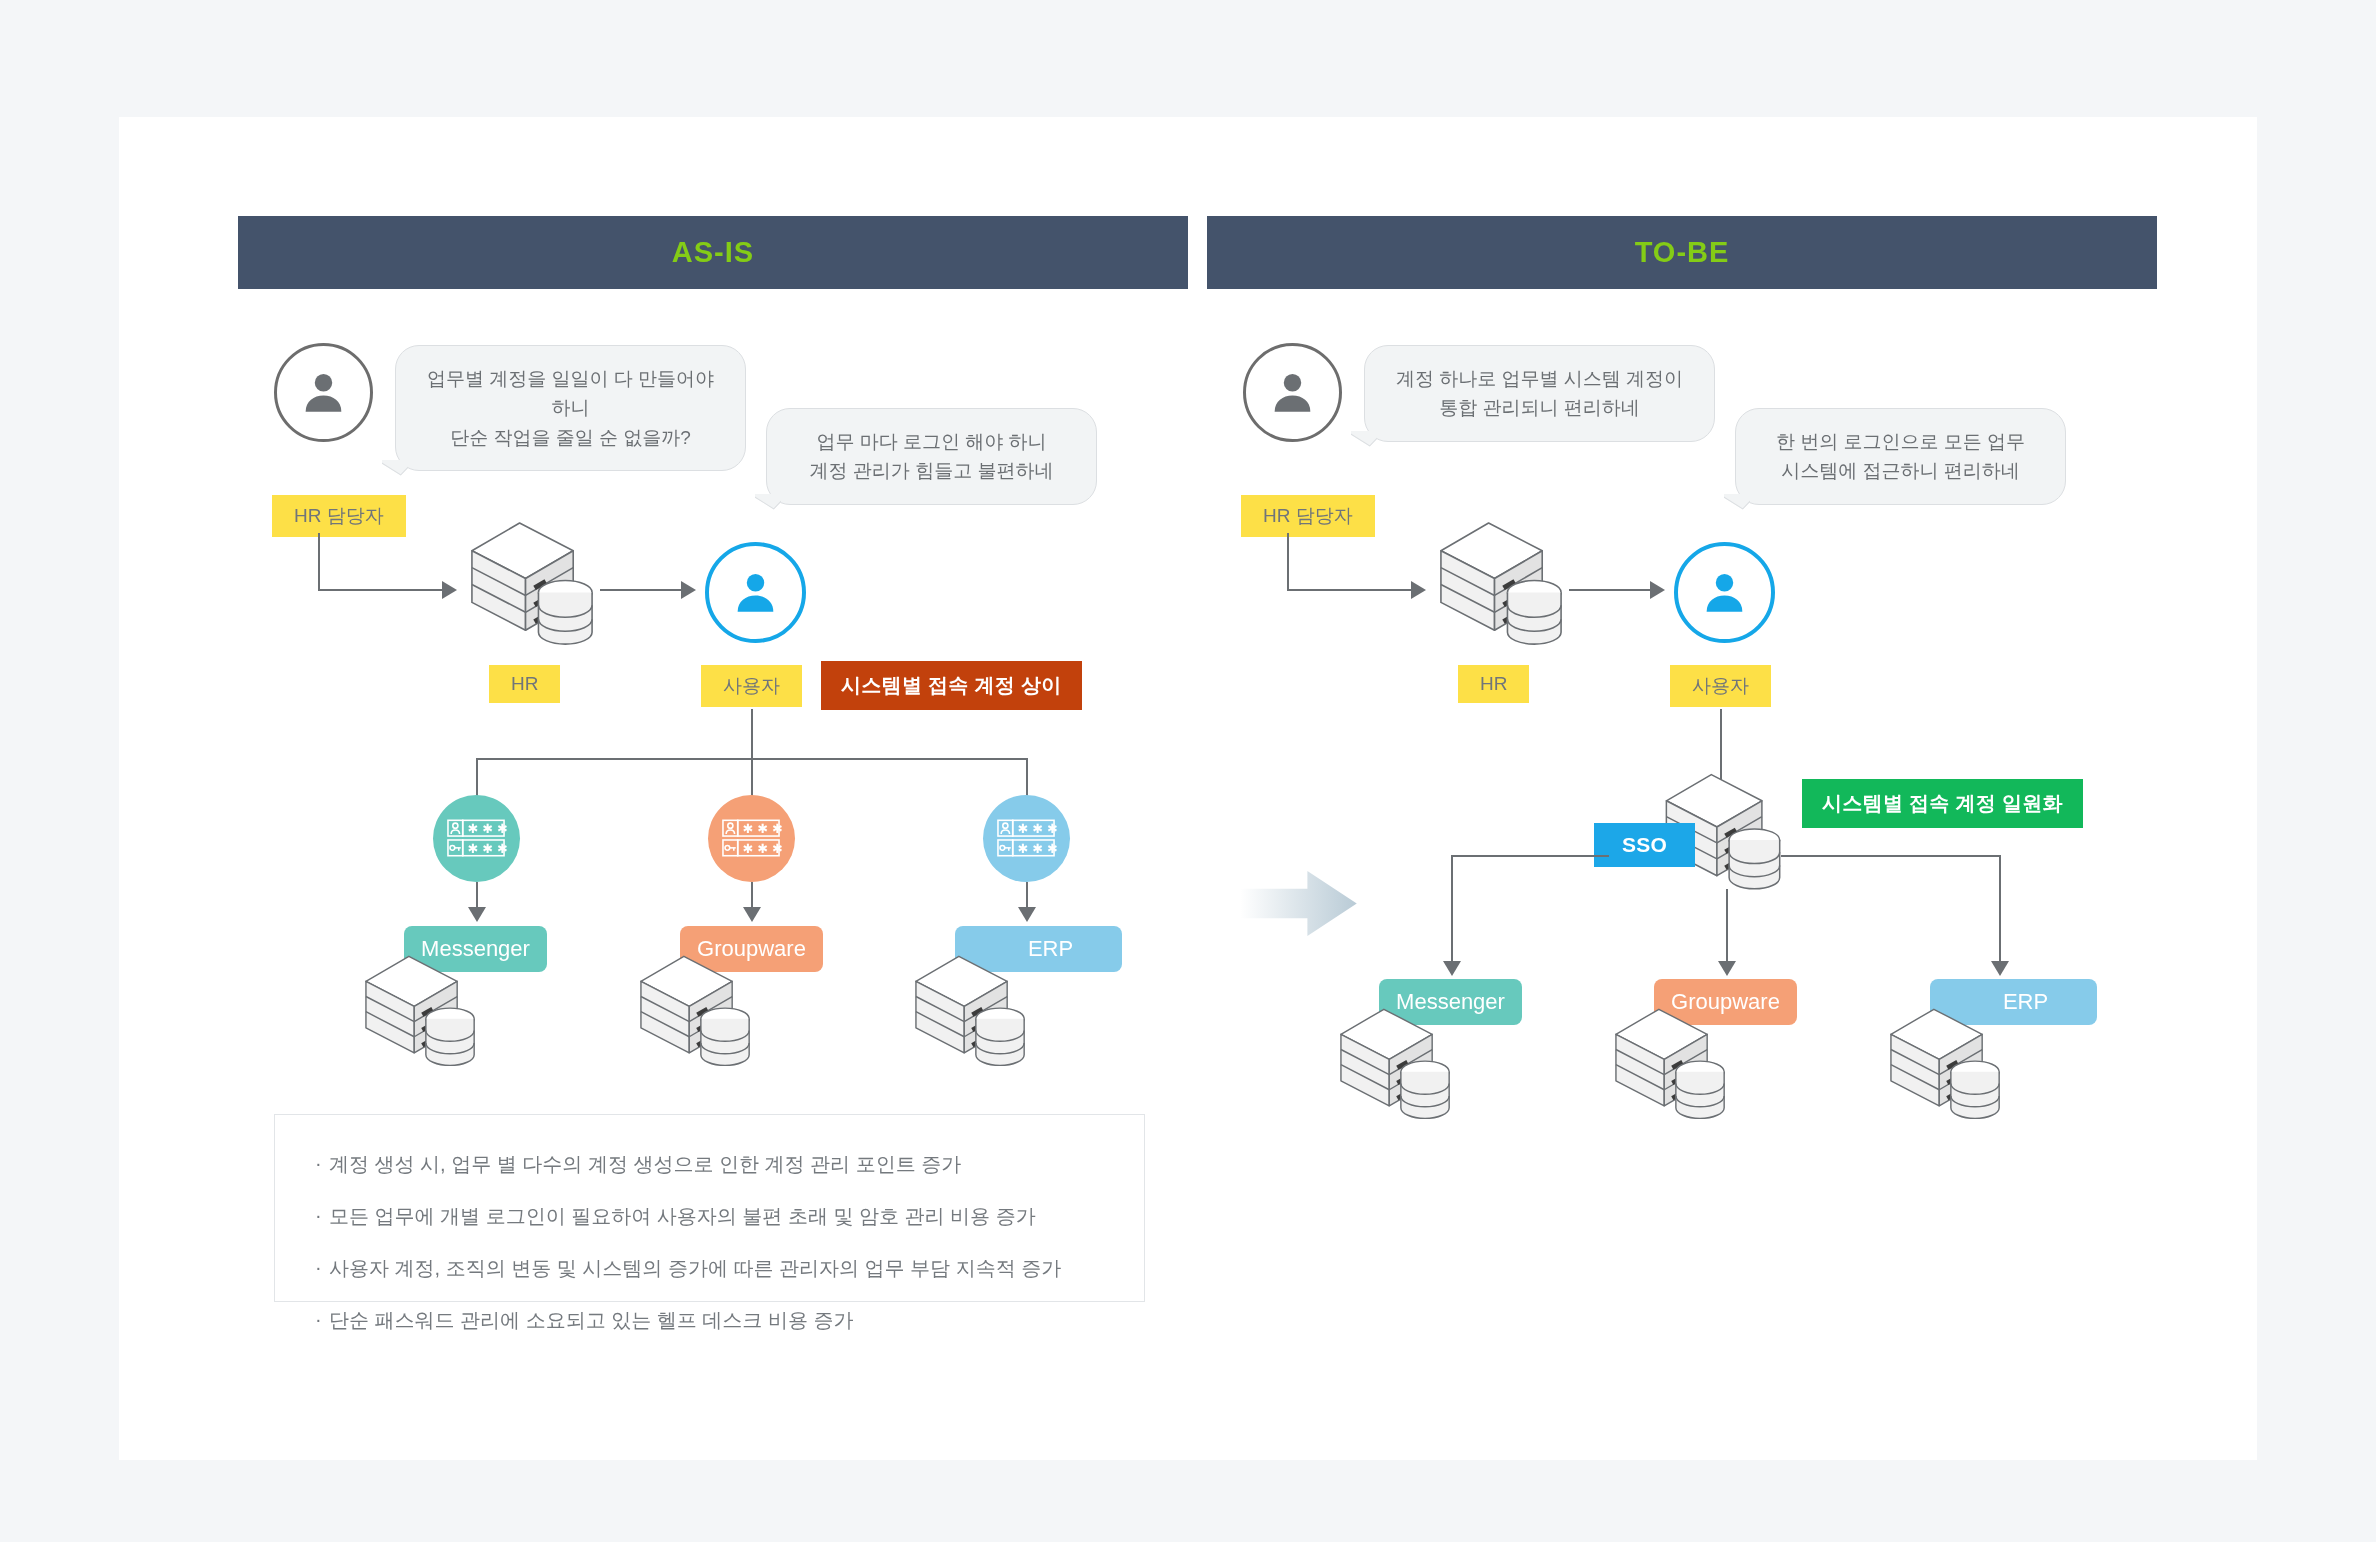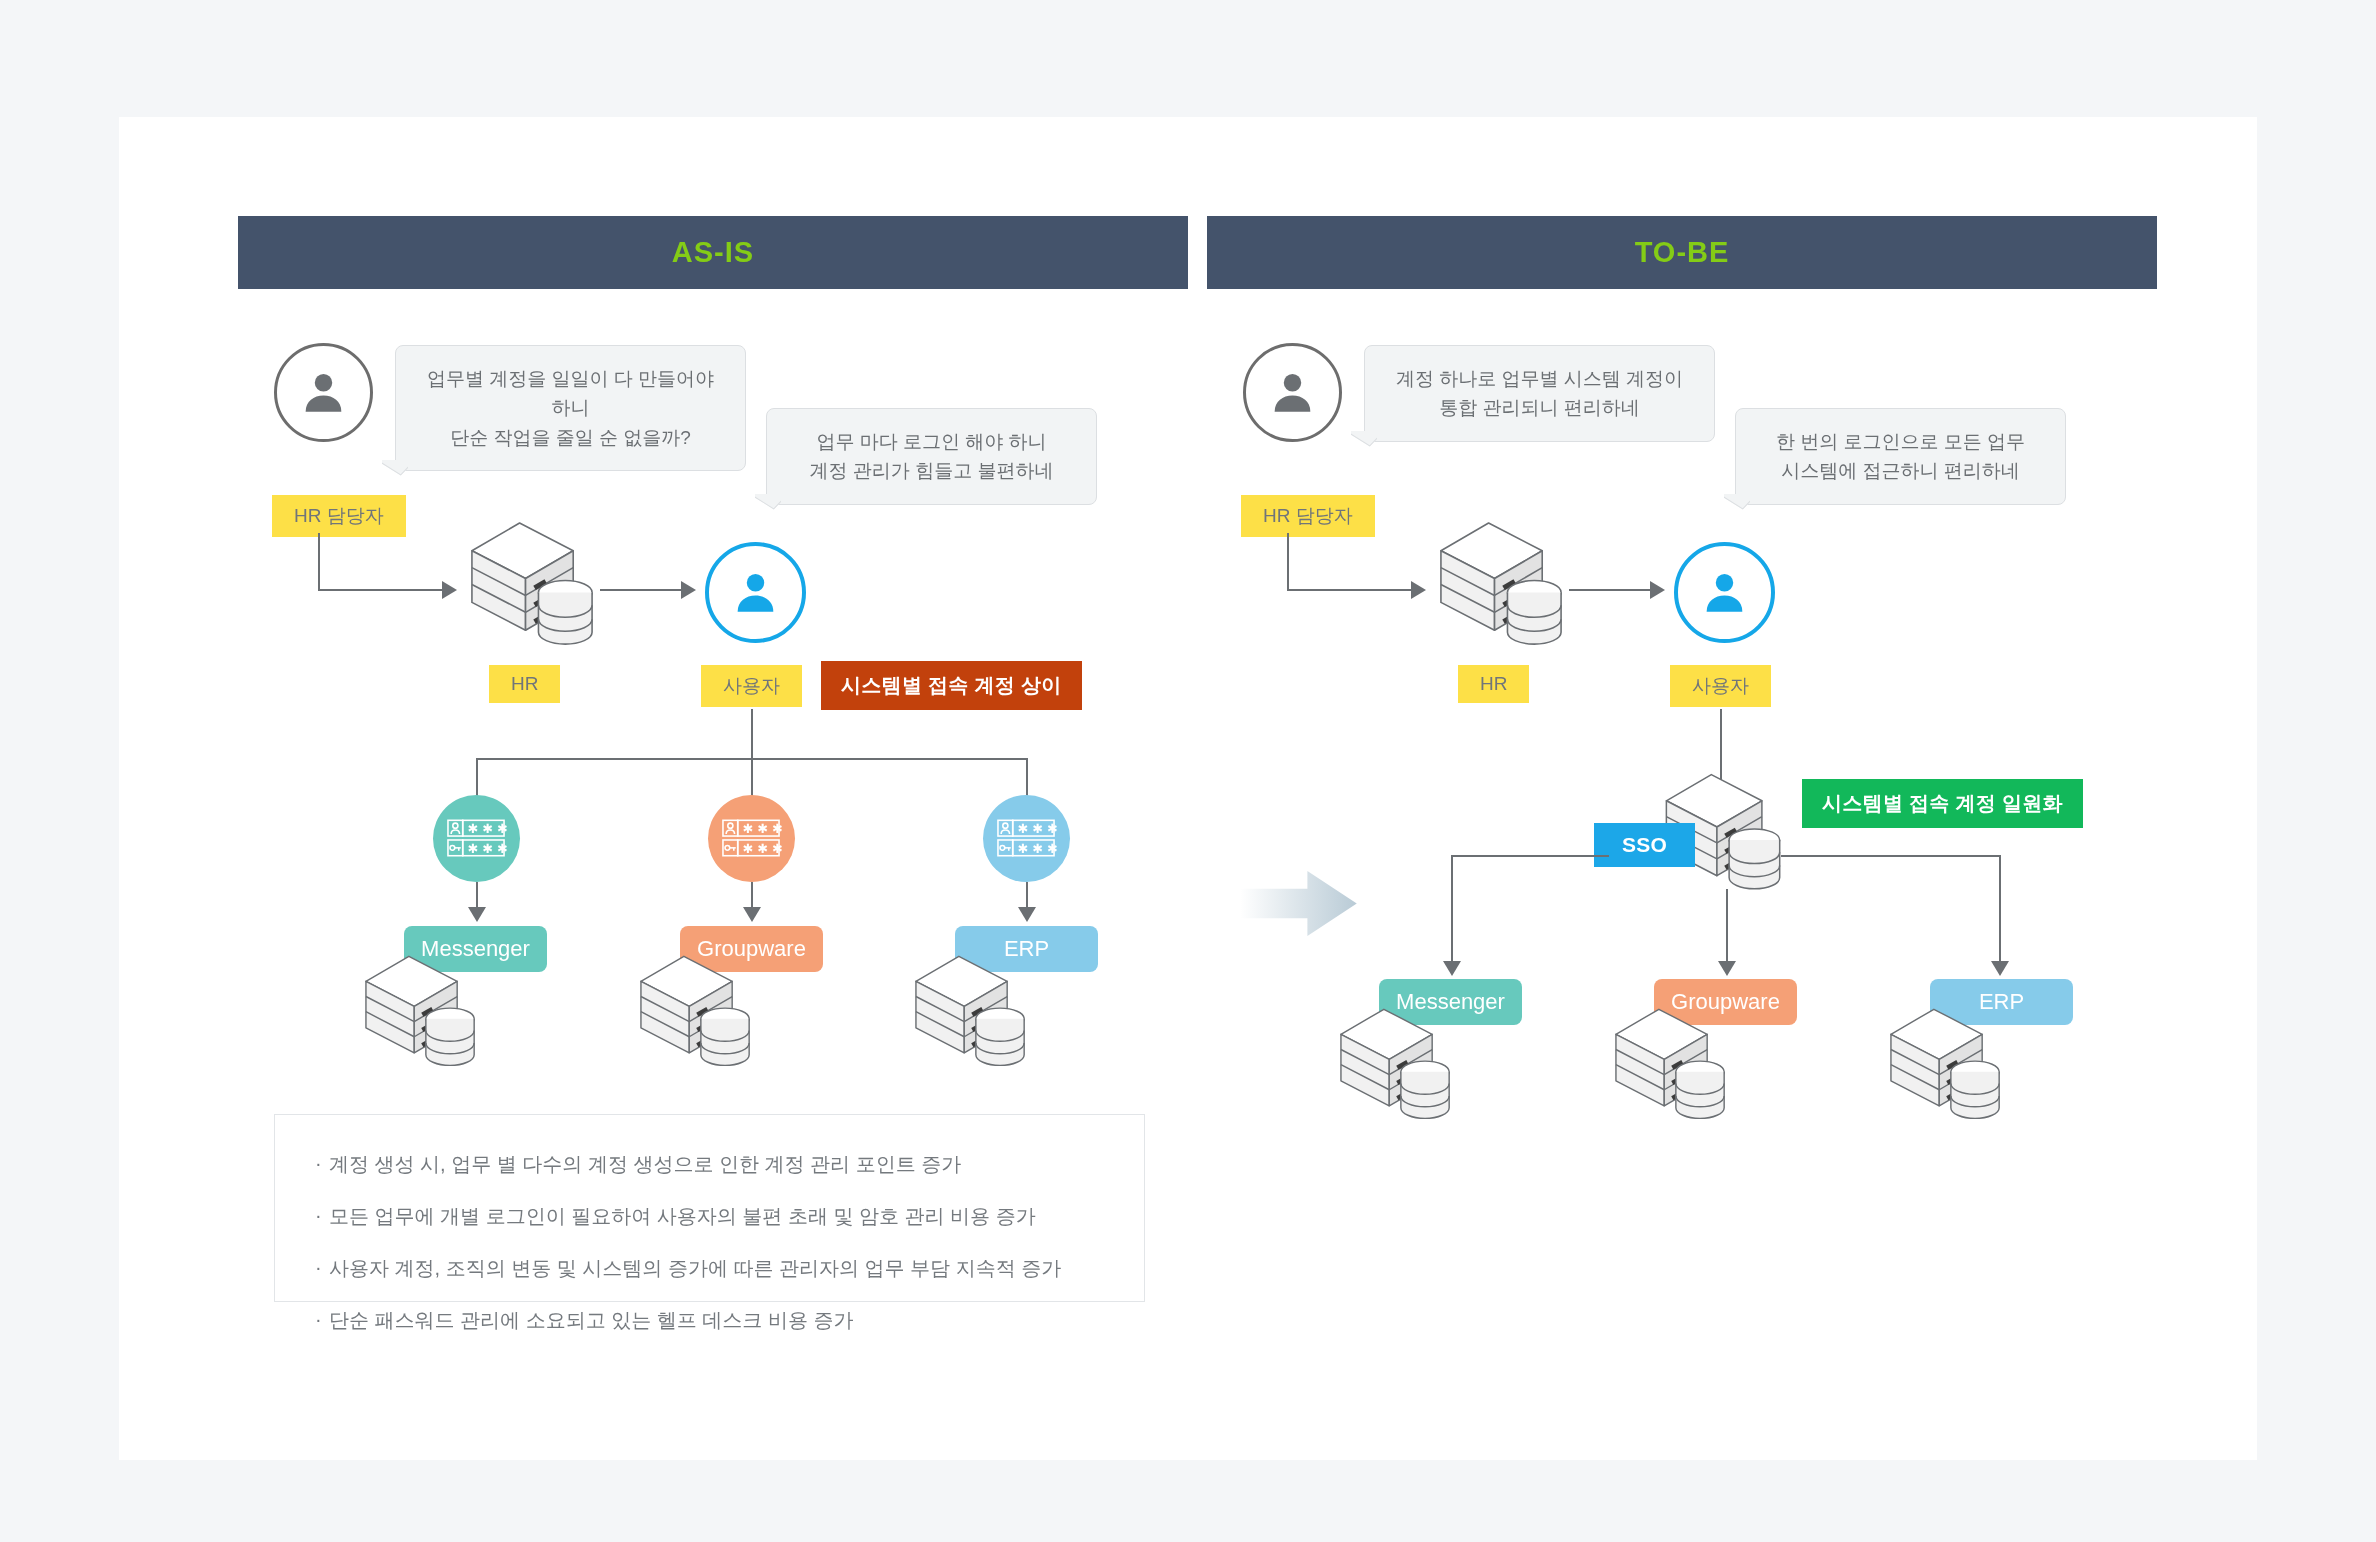--- a/index.html
+++ b/index.html
@@ -28,21 +28,21 @@
   .avatar{
     position:absolute;width:93px;height:93px;border-radius:50%;
     border:3px solid #6d6d6d;background:#fff;
     display:flex;align-items:center;justify-content:center;
   }
   .avatar.blue{border-color:#15a7e8;border-width:4px;}
   .avatar svg{width:51px;height:51px;display:block;}
 
   .bubble{
     position:absolute;background:#f2f4f5;border:1px solid #dcdfe2;
-    border-radius:8px;padding:18px 26px;
+    border-radius:24px;padding:18px 26px;
     color:#6b6f73;font-size:19px;line-height:1.55;text-align:center;
     white-space:pre-line;
   }
   .bubble .tail{
     position:absolute;width:26px;height:22px;overflow:hidden;
   }
   .bubble .tail:before{
     content:"";position:absolute;left:4px;top:-14px;
     width:24px;height:24px;background:#f2f4f5;
     border:1px solid #dcdfe2;
@@ -60,21 +60,21 @@
   .badge.blue{background:#c2410c;}
   .badge.green{background:#12b85a;}
   .badge.sso{background:#1ca7e8;font-size:21px;padding:10px 28px;}
 
   .syslabel{
     position:absolute;color:#ffffff;font-size:22px;
     padding:10px 0;text-align:center;white-space:nowrap;border-radius:8px;
   }
   .sys-messenger{background:#67c9bd;}
   .sys-groupware{background:#f5a076;}
-  .sys-erp{background:#86cbea;}
+  .sys-erp{background:#86cbea;padding-left:24px;}
 
   .acct-circle{
     position:absolute;width:87px;height:87px;border-radius:50%;
     display:flex;align-items:center;justify-content:center;
   }
   .c-messenger{background:#67c9bd;}
   .c-groupware{background:#f5a076;}
   .c-erp{background:#86cbea;}
   .acct-circle svg{width:61px;height:44px;display:block;}
 

